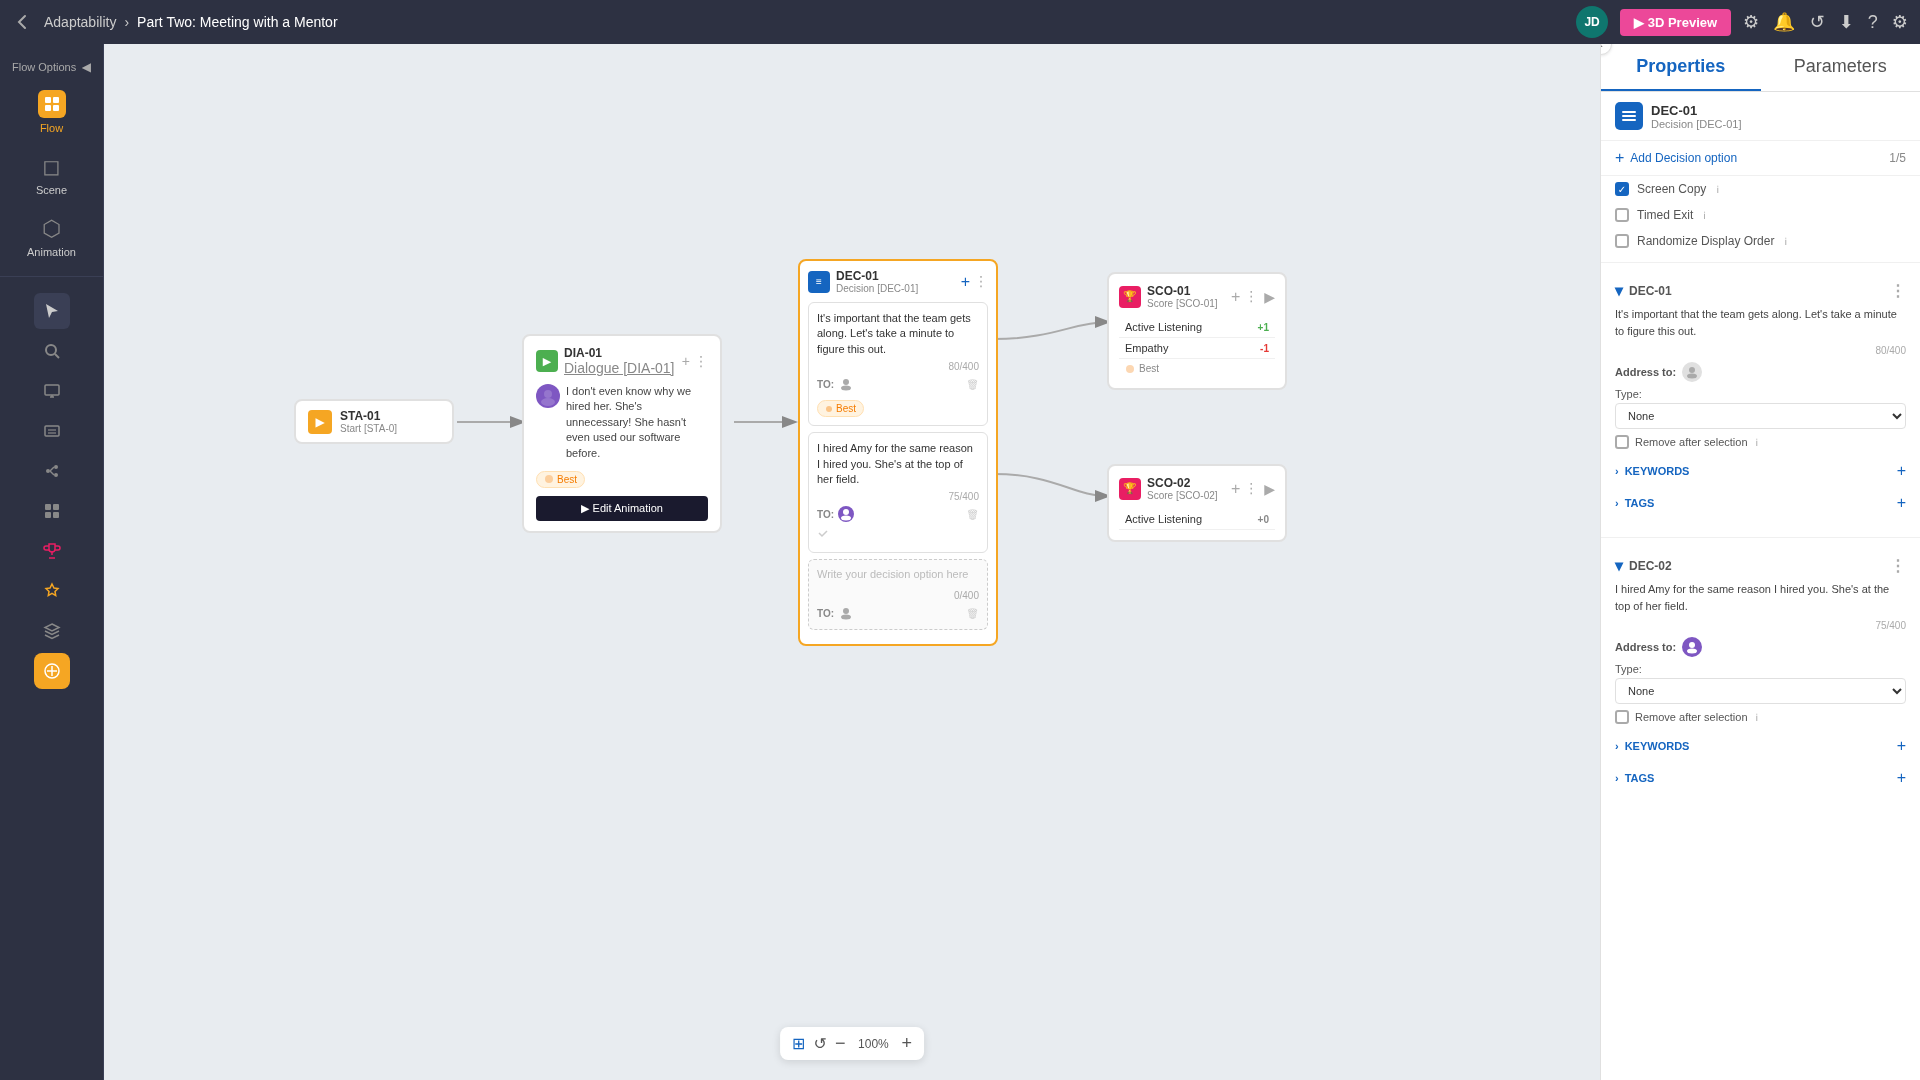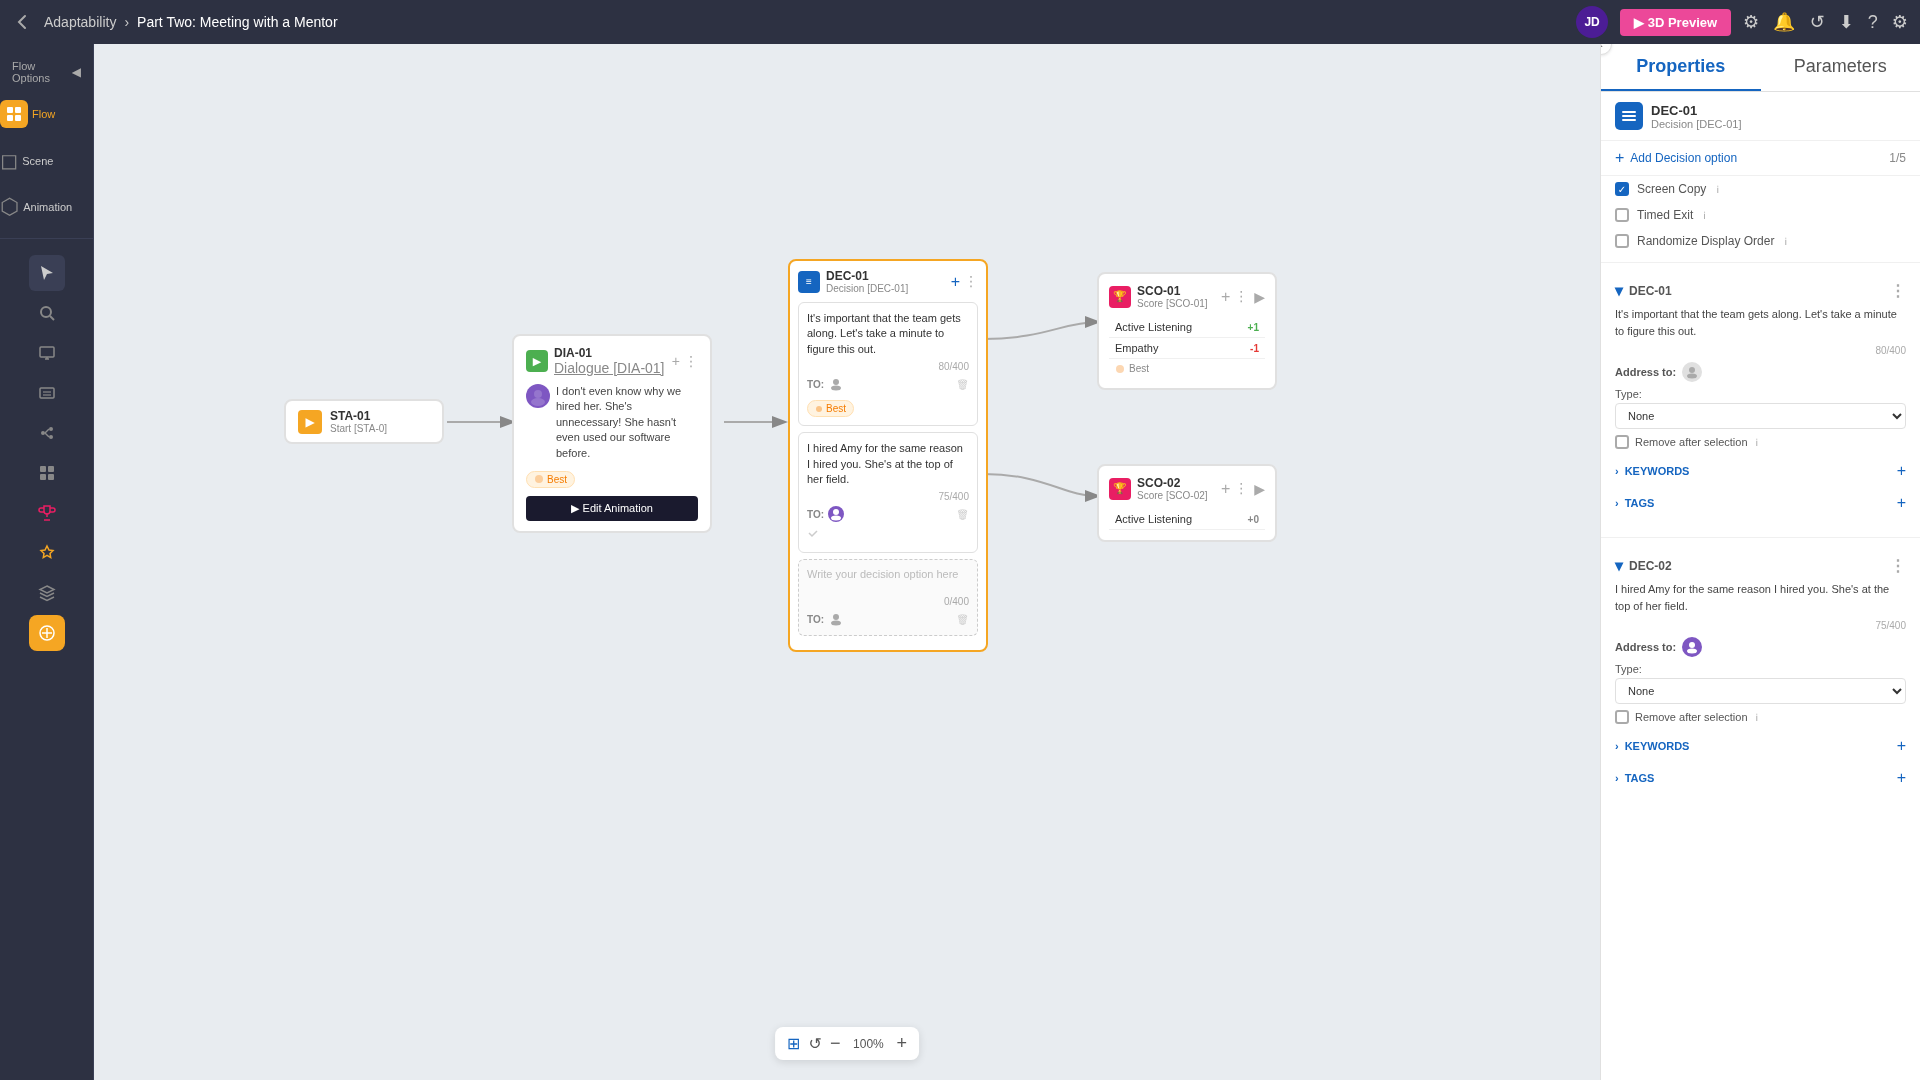--- a/index.html
+++ b/index.html
@@ -5,33 +5,33 @@
     * { box-sizing: border-box; margin: 0; padding: 0; }
     body { font-family: -apple-system, BlinkMacSystemFont, 'Segoe UI', sans-serif; background: #f0f2f5; width: 1920px; height: 1080px; overflow: hidden; }
 
     
     .topbar {
       display: flex; align-items: center; background: #2d3142; height: 44px; padding: 0 12px; gap: 12px; position: relative; z-index: 10;
     }
     .topbar-back { color: #aaa; background: none; border: none; cursor: pointer; font-size: 18px; display: flex; align-items: center; }
     .topbar-breadcrumb { display: flex; align-items: center; gap: 8px; color: #ccc; font-size: 14px; }
     .topbar-spacer { flex: 1; }
-    .avatar-circle { width: 32px; height: 32px; border-radius: 50%; background: #4c1d95; color: white; display: flex; align-items: center; justify-content: center; font-size: 12px; font-weight: bold; }
+    .avatar-circle { width: 32px; height: 32px; border-radius: 50%; background: #0f766e; color: white; display: flex; align-items: center; justify-content: center; font-size: 12px; font-weight: bold; }
     .btn-preview { background: #ec4899; color: white; border: none; border-radius: 4px; padding: 6px 14px; font-size: 13px; font-weight: 600; cursor: pointer; display: flex; align-items: center; gap: 6px; }
     .topbar-icons { display: flex; gap: 14px; align-items: center; }
     .topbar-icon { color: #ccc; font-size: 18px; cursor: pointer; }
 
     
     .main-layout { display: flex; height: calc(1080px - 44px); }
 
     
-    .left-sidebar { width: 94px; background: #2d3142; display: flex; flex-direction: column; padding: 10px 0; border-right: 1px solid #3a3f55; }
+    .left-sidebar { width: 104px; background: #2d3142; display: flex; flex-direction: column; padding: 10px 0; border-right: 1px solid #3a3f55; }
     .sidebar-header { display: flex; align-items: center; justify-content: space-between; padding: 6px 12px; color: #aaa; font-size: 12px; }
     .sidebar-header .collapse-btn { cursor: pointer; color: #aaa; }
-    .sidebar-item { display: flex; flex-direction: row; align-items: center; padding: 10px 0; cursor: pointer; gap: 4px; }
+    .sidebar-item { display: flex; flex-direction: column; align-items: center; padding: 10px 0; cursor: pointer; gap: 4px; }
     .sidebar-item.active .icon-box { color: #f5a623; }
     .sidebar-item .icon-box { font-size: 20px; color: #888; }
     .sidebar-item .label { font-size: 11px; color: #ccc; }
     .sidebar-item.active .label { color: #f5a623; }
     .sidebar-divider { height: 1px; background: #3a3f55; margin: 8px 0; }
     .sidebar-tools { display: flex; flex-direction: column; align-items: center; gap: 4px; padding: 8px 0; }
     .sidebar-tool { width: 36px; height: 36px; display: flex; align-items: center; justify-content: center; border-radius: 6px; cursor: pointer; color: #888; font-size: 18px; }
 
     
     .canvas-area { flex: 1; background: #e8ecf0; position: relative; overflow: hidden; }
@@ -355,21 +355,21 @@
             </div>
             <div style="margin-top:4px;">
               <svg width="14" height="14" viewBox="0 0 14 14">
                   <path d="M2 7l3 3 5-5" stroke="#ccc" stroke-width="1.5" fill="none"></path>
                 </svg>
             </div>
           </div>
 
           <div style="border:1px dashed #ccc;border-radius:6px;padding:8px;margin-bottom:6px;background:#fafafa;">
             <div style="font-size:11px;color:#bbb;">Write your decision option here</div>
-            <div style="font-size:10px;color:#aaa;text-align:right;margin-top:16px;">0/400</div>
+            <div style="font-size:10px;color:#aaa;text-align:right;margin-top:10px;">0/400</div>
             <div style="display:flex;align-items:center;gap:4px;font-size:10px;color:#888;margin-top:4px;">
               <span style="font-weight:600;">TO:</span>
               <svg width="16" height="16" viewBox="0 0 16 16">
                   <circle cx="8" cy="6" r="3" fill="#aaa"></circle>
                   <ellipse cx="8" cy="12" rx="5" ry="2.5" fill="#aaa"></ellipse>
                 </svg>
               <span style="margin-left:auto;color:#ccc;cursor:pointer;">🗑</span>
             </div>
           </div>
         </div>

